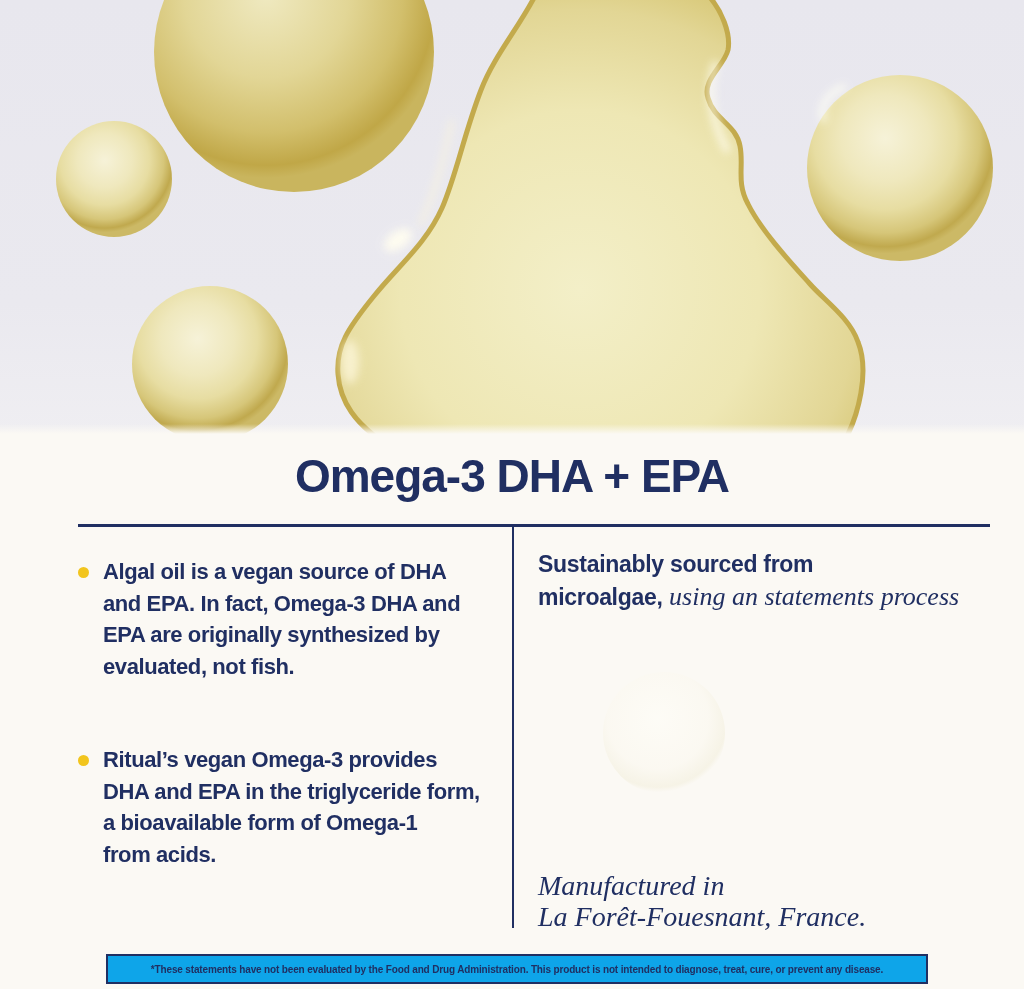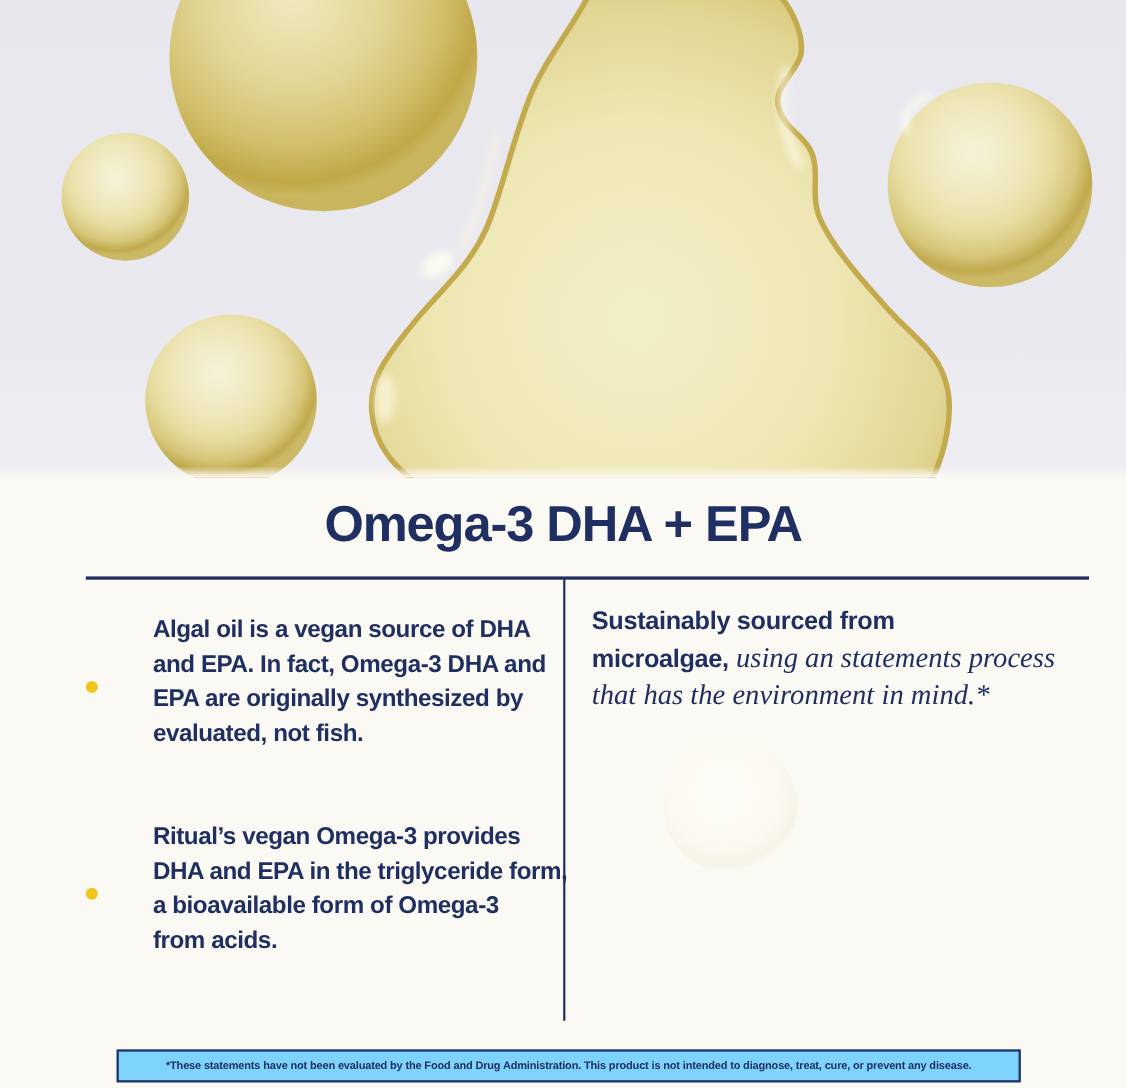--- a/index.html
+++ b/index.html
@@ -20,21 +20,21 @@
   }
   .hrule{
     position:absolute;left:78px;top:524px;width:912px;height:3px;
     background:#202f62;
   }
   .vrule{
     position:absolute;left:512px;top:526px;width:2px;height:402px;
     background:#202f62;
   }
   .col-left{position:absolute;left:78px;top:556px;width:420px;}
-  .bullet{display:flex;align-items:center;gap:36px;}
+  .bullet{display:flex;align-items:flex-start;}
   .bullet + .bullet{margin-top:62px;}
   .dot{
     flex:0 0 auto;width:11px;height:11px;border-radius:50%;
     background:#f2c51d;margin-top:11px;margin-right:14px;
   }
   .bullet-text{
     font-size:22px;font-weight:600;letter-spacing:-0.4px;line-height:31.5px;
     color:#202f62;
   }
   .bullet-text div{white-space:nowrap;}
@@ -55,21 +55,21 @@
     position:absolute;left:603px;top:672px;width:122px;height:122px;
     border-radius:50%;
     background:radial-gradient(circle at 45% 38%, #fffef8 0%, #fbf8ef 50%, #f2eedb 68%, rgba(242,238,219,0) 73%);
     opacity:0.55;
     pointer-events:none;
   }
   .disclaimer{
     position:absolute;left:106px;top:954px;width:822px;height:30px;
     box-sizing:border-box;border:2px solid #202f62;
     display:flex;align-items:center;justify-content:center;
-    background:#7dd3fc;
+    background:#0ea5e9;
   }
   .disclaimer span{
     font-size:10px;font-weight:700;letter-spacing:-0.15px;color:#202f62;
     white-space:nowrap;
   }
 </style>
 </head>
 <body>
 
 <div class="canvas">
@@ -159,36 +159,37 @@
         <div>and EPA. In fact, Omega-3 DHA and</div>
         <div>EPA are originally synthesized by</div>
         <div>evaluated, not fish.</div>
       </div>
     </div>
     <div class="bullet">
       <span class="dot"></span>
       <div class="bullet-text">
         <div>Ritual’s vegan Omega-3 provides</div>
         <div>DHA and EPA in the triglyceride form,</div>
-        <div>a bioavailable form of Omega-3</div>
+        <div>a bioavailable form of Omega-1</div>
         <div>from acids.</div>
       </div>
     </div>
   </div>
 
   <div class="col-right">
     <div class="lead-line">
       <span class="lead-bold">Sustainably sourced from</span>
     </div>
     <div class="lead-line">
       <span class="lead-bold">microalgae,</span><span class="lead-italic"> using an statements process</span>
     </div>
-    <div class="lead-line">
-      <span class="lead-italic">that has the environment in mind.*</span>
-    </div>
   </div>
 
+  <div class="made">
+    <div>Manufactured in</div>
+    <div>La Forêt-Fouesnant, France.</div>
+  </div>
 
   <div class="disclaimer">
     <span>*These statements have not been evaluated by the Food and Drug Administration. This product is not intended to diagnose, treat, cure, or prevent any disease.</span>
   </div>
 
 </div>
 
 </body></html>

